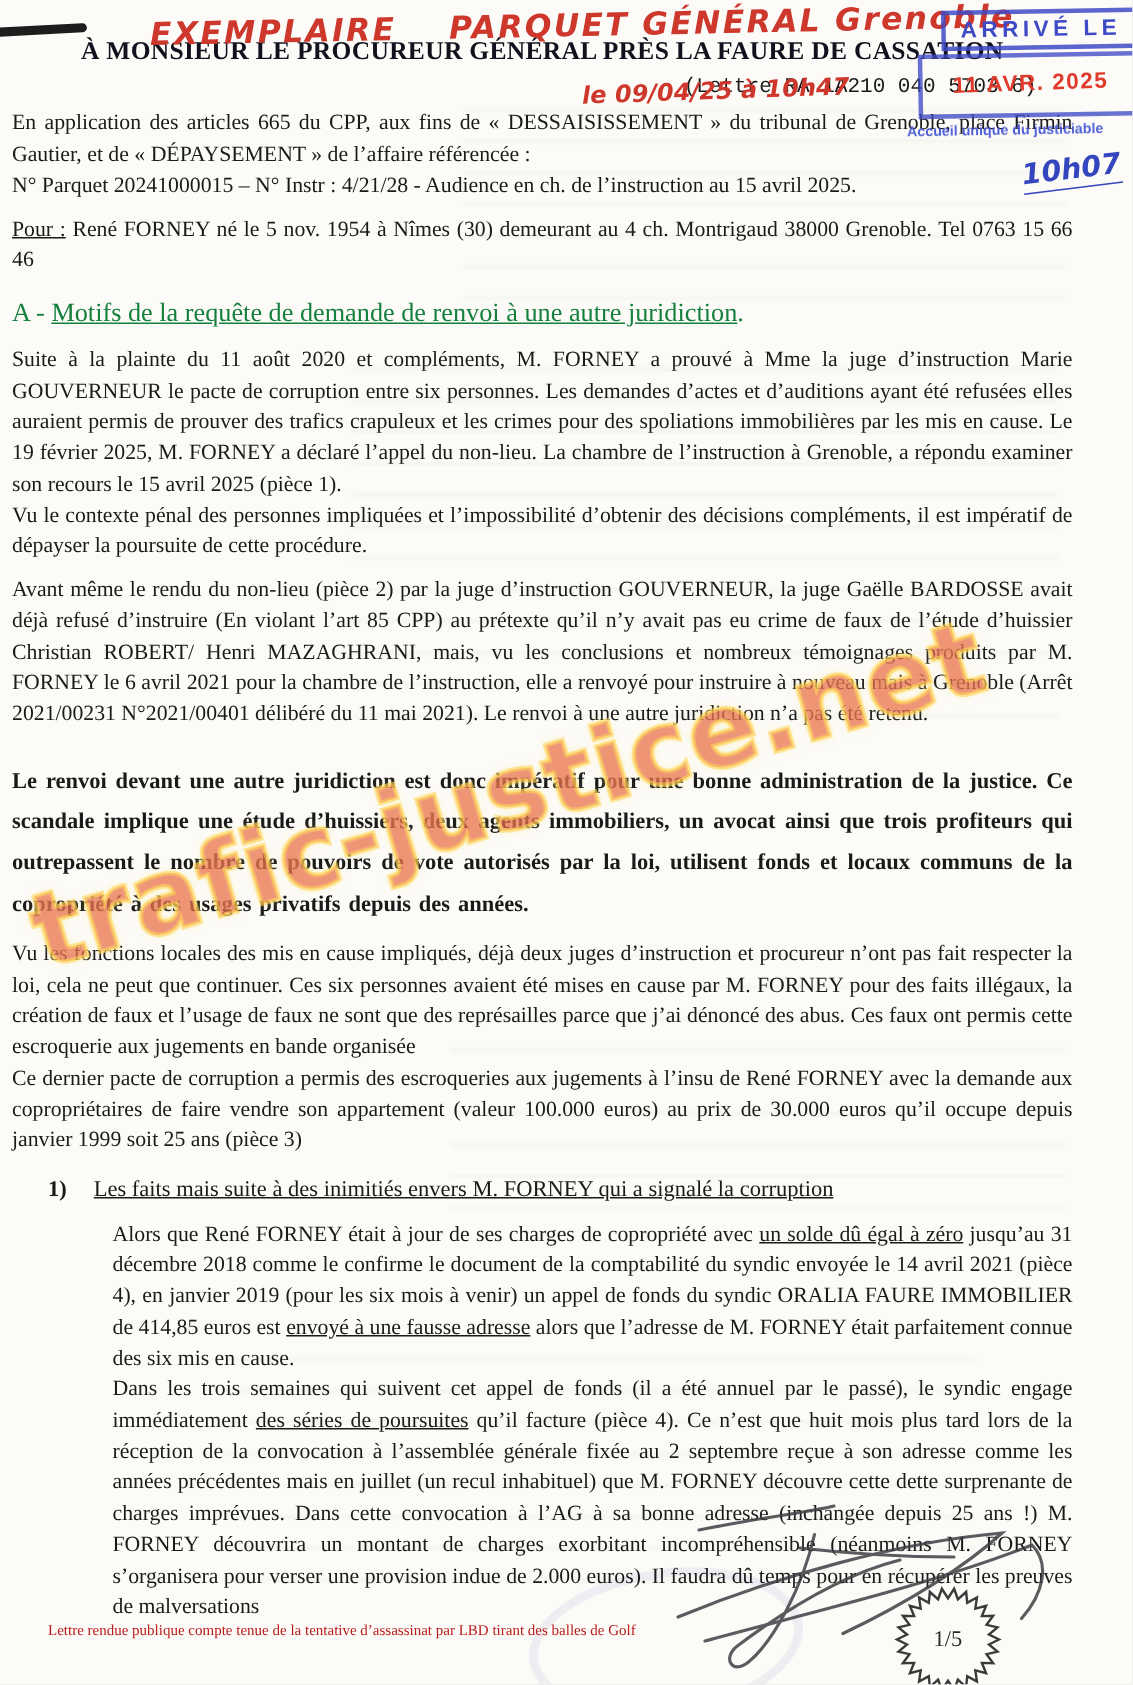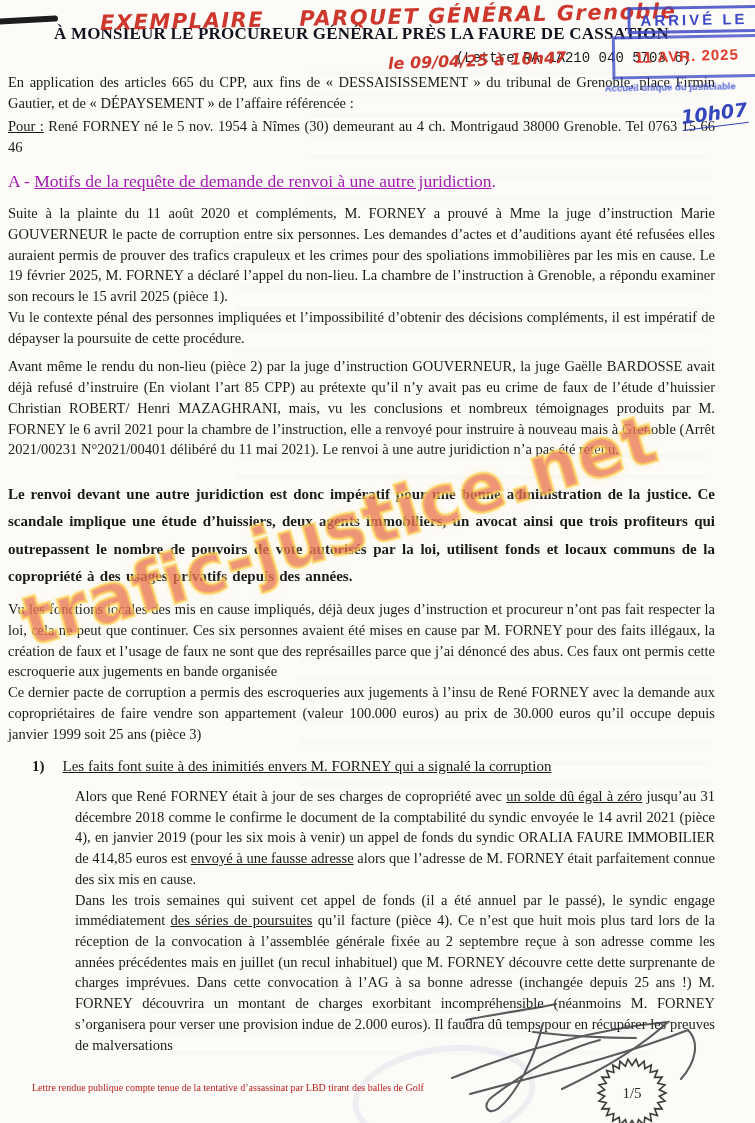--- a/index.html
+++ b/index.html
@@ -27,21 +27,21 @@
   }
   .ref-line{
     text-align:right;padding-right:24px;
     font-size:14px;margin:0 0 4px 0;font-family:Liberation Mono, monospace;
   }
   p.para{margin:0 0 8px 0;text-align:justify;}
   p.nogap{margin-bottom:0;}
   p.pour{margin:2px 0 10px 0;}
   h2.heading-a{
     margin:12px 0 9px 0;
-    font-size:17.5px;font-weight:bold;color:#a21caf;
+    font-size:17.5px;font-weight:bold;color:#15803d;
   }
   p.boldpara{
     font-weight:bold;font-size:15px;line-height:1.82;
     word-spacing:1.5px;margin:21px 0 9px 0;text-align:justify;
   }
   .sec-head{
     display:flex;gap:18px;margin:12px 0 8px 24px;
     font-size:15px;font-weight:bold;
   }
   .sec-head .num{flex:0 0 auto;}
@@ -145,31 +145,32 @@
     <div class="box2">
       <span class="date">11 AVR. 2025</span>
     </div>
     <div class="caption">Accueil unique du justiciable</div>
   </div>
 
   <div class="content">
     <h1 class="title">À MONSIEUR LE PROCUREUR GÉNÉRAL PRÈS LA FAURE DE CASSATION</h1>
     <div class="ref-line">(Lettre RA 1A210 040 5703 6)</div>
     <p class="para nogap">En application des articles 665 du CPP, aux fins de « DESSAISISSEMENT » du tribunal de Grenoble, place Firmin Gautier, et de « DÉPAYSEMENT » de l’affaire référencée :</p>
+    <p class="para">N° Parquet 20241000015 – N° Instr : 4/21/28  - Audience en ch. de l’instruction au 15 avril 2025.</p>
     <p class="para pour"><span class="b u">Pour :</span><span> René FORNEY né le 5 nov. 1954 à Nîmes (30) demeurant au 4 ch. Montrigaud 38000 Grenoble. Tel 0763 15 66 46</span></p>
     <h2 class="heading-a"><span class="b">A - </span><span class="b u">Motifs de la requête de demande de renvoi à une autre juridiction</span><span class="b">.</span></h2>
     <p class="para nogap">Suite à la plainte du 11 août 2020 et compléments, M. FORNEY a prouvé à Mme la juge d’instruction Marie GOUVERNEUR le pacte de corruption entre six personnes. Les demandes d’actes et d’auditions ayant été refusées elles auraient permis de prouver des trafics crapuleux et les crimes pour des spoliations immobilières par les mis en cause. Le 19 février 2025, M. FORNEY a déclaré l’appel du non-lieu. La chambre de l’instruction à Grenoble, a répondu  examiner son recours le 15 avril 2025 (pièce 1).</p>
     <p class="para">Vu le contexte pénal des personnes impliquées et l’impossibilité d’obtenir des décisions compléments, il est impératif de dépayser la poursuite de cette procédure.</p>
     <p class="para">Avant même le rendu du non-lieu (pièce 2) par la juge d’instruction GOUVERNEUR, la juge Gaëlle BARDOSSE avait déjà refusé d’instruire (En violant l’art 85 CPP) au prétexte qu’il n’y avait pas eu crime de faux de l’étude d’huissier Christian ROBERT/ Henri MAZAGHRANI, mais, vu les conclusions et nombreux témoignages produits par M. FORNEY le 6 avril 2021 pour la chambre de l’instruction, elle a renvoyé pour instruire à nouveau mais à Grenoble (Arrêt 2021/00231 N°2021/00401 délibéré du 11 mai 2021). Le renvoi à une autre juridiction n’a pas été retenu.</p>
     <p class="boldpara">Le renvoi devant une autre juridiction est donc impératif pour une bonne administration de la justice. Ce scandale implique une étude d’huissiers, deux agents immobiliers, un avocat ainsi que trois profiteurs qui outrepassent le nombre de pouvoirs de vote autorisés par la loi, utilisent fonds et locaux communs de la copropriété à des usages privatifs depuis des années.</p>
     <p class="para nogap">Vu les fonctions locales des mis en cause impliqués, déjà deux juges d’instruction et procureur n’ont pas fait respecter la loi, cela ne peut que continuer. Ces six personnes avaient été mises en cause par M. FORNEY pour des faits illégaux, la création de faux et l’usage de faux ne sont que des représailles parce que j’ai dénoncé des abus. Ces faux ont permis cette escroquerie aux jugements en bande organisée</p>
     <p class="para">Ce dernier pacte de corruption a permis des escroqueries aux jugements à l’insu de René FORNEY avec la demande aux copropriétaires de faire vendre son appartement (valeur 100.000 euros) au prix de 30.000 euros qu’il occupe depuis janvier 1999 soit 25 ans (pièce 3)</p>
     <div class="sec-head">
       <span class="num">1)</span>
-      <span><span class="b u">Les faits font suite à des inimitiés envers M. FORNEY qui a signalé la corruption</span></span>
+      <span><span class="b u">Les faits mais suite à des inimitiés envers M. FORNEY qui a signalé la corruption</span></span>
     </div>
     <p class="para nogap indent"><span>Alors que René FORNEY était à jour de ses charges de copropriété avec </span><span class="b u">un solde dû égal à zéro</span><span> jusqu’au 31 décembre 2018 comme le confirme le document de la comptabilité du syndic envoyée le 14 avril 2021 (pièce 4), en janvier 2019 (pour les six mois à venir) un appel de fonds du syndic ORALIA FAURE IMMOBILIER de 414,85 euros est </span><span class="b u">envoyé à une fausse adresse</span><span> alors que l’adresse de M. FORNEY était parfaitement connue des six mis en cause.</span></p>
     <p class="para indent"><span>Dans les trois semaines qui suivent cet appel de fonds (il a été annuel par le passé), le syndic engage immédiatement </span><span class="b u">des séries de poursuites</span><span> qu’il facture (pièce 4). Ce n’est que huit mois plus tard lors de la réception de la convocation à l’assemblée générale fixée au 2 septembre reçue à son adresse comme les années précédentes mais en juillet (un recul inhabituel) que M. FORNEY découvre cette dette surprenante de charges imprévues. Dans cette convocation à l’AG à sa bonne adresse (inchangée depuis 25 ans !) M. FORNEY découvrira un montant de charges exorbitant incompréhensible (néanmoins M. FORNEY s’organisera pour verser une provision indue de 2.000 euros). Il faudra dû temps pour en récupérer les preuves de malversations</span></p>
   </div>
 
   <div class="footer-note">Lettre rendue publique compte tenue de la tentative d’assassinat par LBD tirant des balles de Golf</div>
   <div class="seal">
     <svg viewBox="0 0 72 72">
       <polygon points="70.0,36.0 63.3,39.3 69.0,44.1 61.7,45.8 66.1,51.8 58.6,51.6 61.4,58.5 54.2,56.6 55.3,64.0 48.8,60.4 48.1,67.8 42.6,62.7 40.1,69.8 36.0,63.5 31.9,69.8 29.4,62.7 23.9,67.8 23.2,60.4 16.7,64.0 17.8,56.6 10.6,58.5 13.4,51.6 5.9,51.8 10.3,45.8 3.0,44.1 8.7,39.3 2.0,36.0 8.7,32.7 3.0,27.9 10.3,26.2 5.9,20.2 13.4,20.4 10.6,13.5 17.8,15.4 16.7,8.0 23.2,11.6 23.9,4.2 29.4,9.3 31.9,2.2 36.0,8.5 40.1,2.2 42.6,9.3 48.1,4.2 48.8,11.6 55.3,8.0 54.2,15.4 61.4,13.5 58.6,20.4 66.1,20.2 61.7,26.2 69.0,27.9 63.3,32.7" fill="#fcfbf7" stroke="#3a3a3a" stroke-width="1.6"></polygon>
     </svg>

